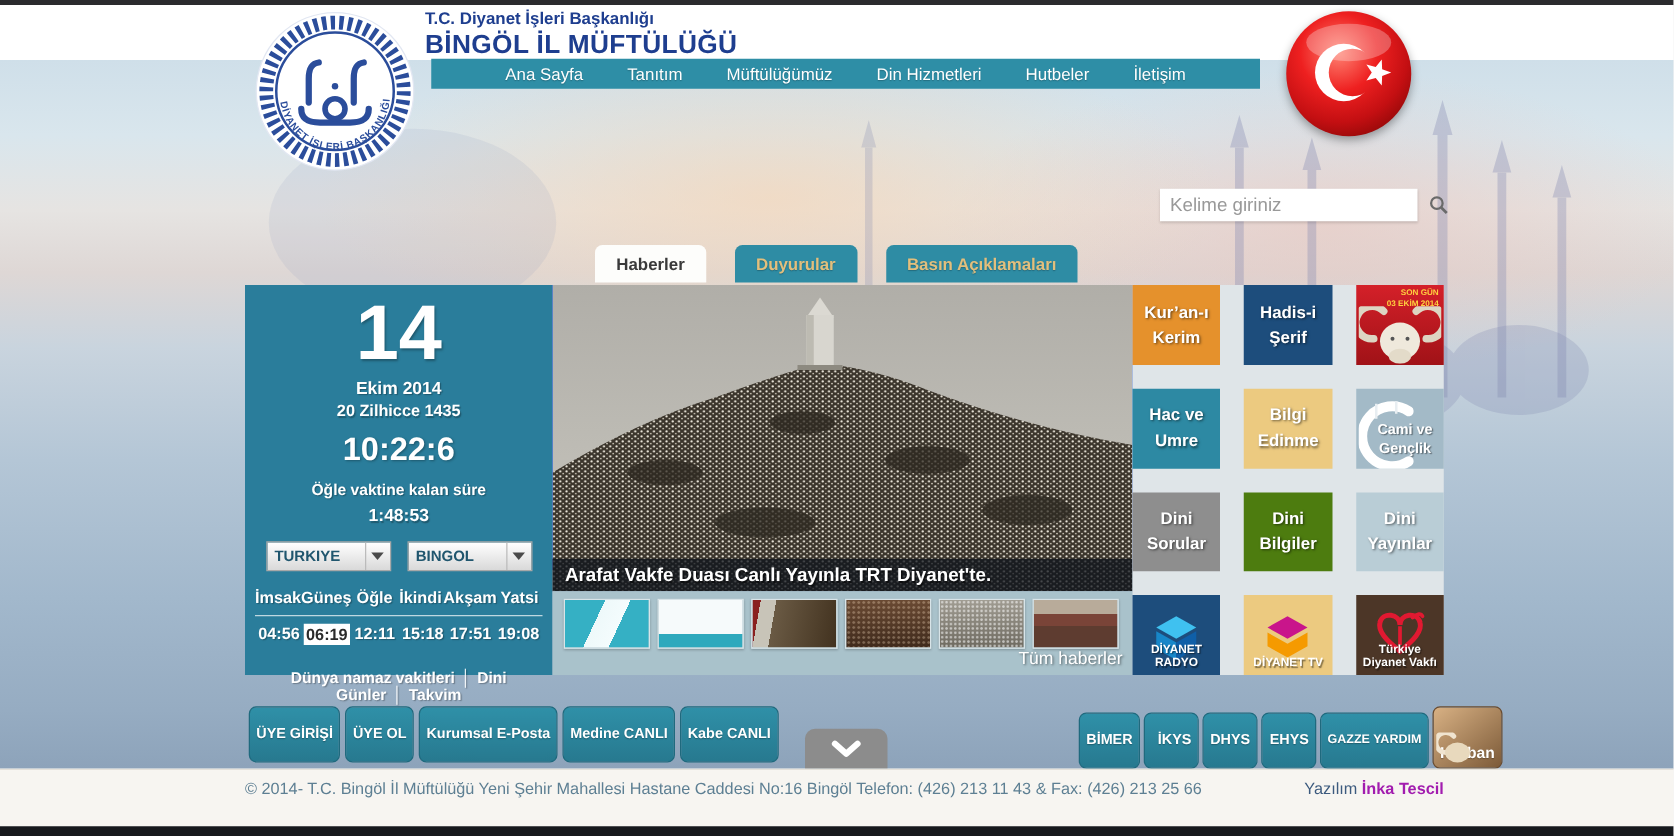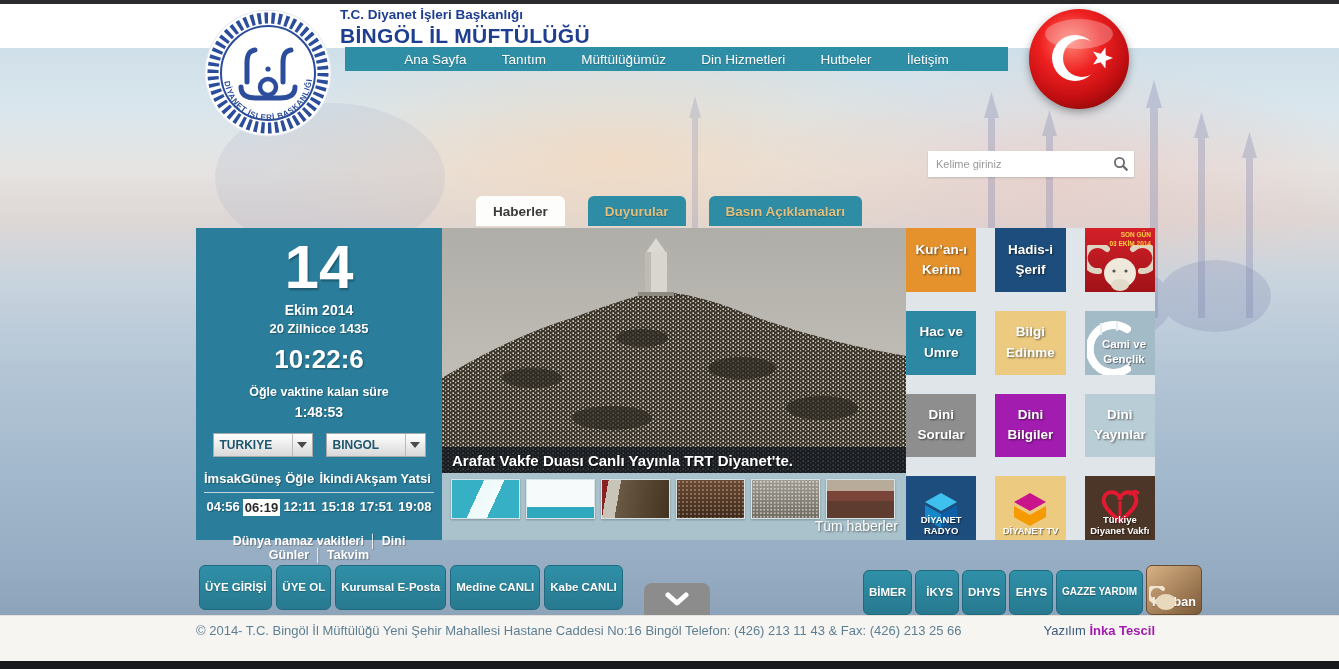--- a/index.html
+++ b/index.html
@@ -26,21 +26,21 @@
   .titles .l2{font-size:21px;font-weight:bold;color:#1e3e8f;letter-spacing:.3px;}
   .nav{position:absolute;left:345px;top:47px;width:663px;height:24px;background:#2e8ea6;
        display:flex;align-items:center;justify-content:space-evenly;padding:0 24px;}
   .nav span{color:#fff;font-size:13.5px;cursor:pointer;white-space:nowrap;text-shadow:0 1px 1px rgba(0,0,0,.25);}
   .flag{position:absolute;left:1026px;top:6px;width:106px;height:106px;cursor:pointer;
         filter:drop-shadow(0 3px 4px rgba(0,0,0,.35));}
 
   
   .search{position:absolute;left:928px;top:151px;width:206px;height:26px;background:#fff;
           display:flex;align-items:center;box-shadow:0 1px 2px rgba(0,0,0,.15);}
-  .search input{flex:1;border:none;outline:none;font-size:11px;padding:0 8px;color:#444;
+  .search input{flex:1;border:none;outline:none;font-size:15px;padding:0 8px;color:#444;
                 font-family:"Liberation Sans",sans-serif;background:transparent;}
   .search input::placeholder{color:#999;}
   .search .mag{width:26px;height:26px;display:flex;align-items:center;justify-content:center;cursor:pointer;}
 
   
   .tabs{position:absolute;left:456px;top:196px;height:30px;display:flex;gap:3px;}
   .tab{height:30px;padding:0 17px;display:flex;align-items:center;background:#2e8ca4;
        border-radius:6px 6px 0 0;font-size:13.5px;font-weight:bold;color:#e2bf7d;cursor:pointer;
        text-shadow:0 1px 1px rgba(0,0,0,.25);margin-left:20px;}
   .tab.active{background:#fdfdfb;color:#3a3a3a;text-shadow:none;}
@@ -333,21 +333,21 @@
         <svg class="cgc" width="44" height="60" viewBox="0 0 44 60">
       <path d="M40 10 A24 24 0 1 0 40 50" fill="none" stroke="#ffffff" stroke-width="8" stroke-linecap="round"></path>
       <line x1="14" y1="4" x2="14" y2="16" stroke="#e8eef2" stroke-width="2"></line>
       <line x1="30" y1="2" x2="30" y2="12" stroke="#e8eef2" stroke-width="2"></line>
         </svg>
         <span class="cg-lbl">Cami ve Gençlik</span>
       </div>
       <div class="tile" style="background: rgb(142, 142, 142);">
         <span class="lbl">Dini Sorular</span>
       </div>
-      <div class="tile" style="background: #a21caf;">
+      <div class="tile" style="background: #4d7c0f;">
         <span class="lbl">Dini Bilgiler</span>
       </div>
       <div class="tile" style="background: rgb(185, 205, 214);">
         <span class="lbl">Dini Yayınlar</span>
       </div>
       <div class="tile" style="background: rgb(29, 77, 124);">
         <svg width="42" height="40" viewBox="0 0 42 40" style="margin-top:6px">
       <polygon points="21,2 37,11 21,20 5,11" fill="#3fc1f0"></polygon>
       <polygon points="5,14 21,23 21,37 5,28" fill="#1787c9"></polygon>
       <polygon points="37,14 21,23 21,37 37,28" fill="#0f5fa8"></polygon>

